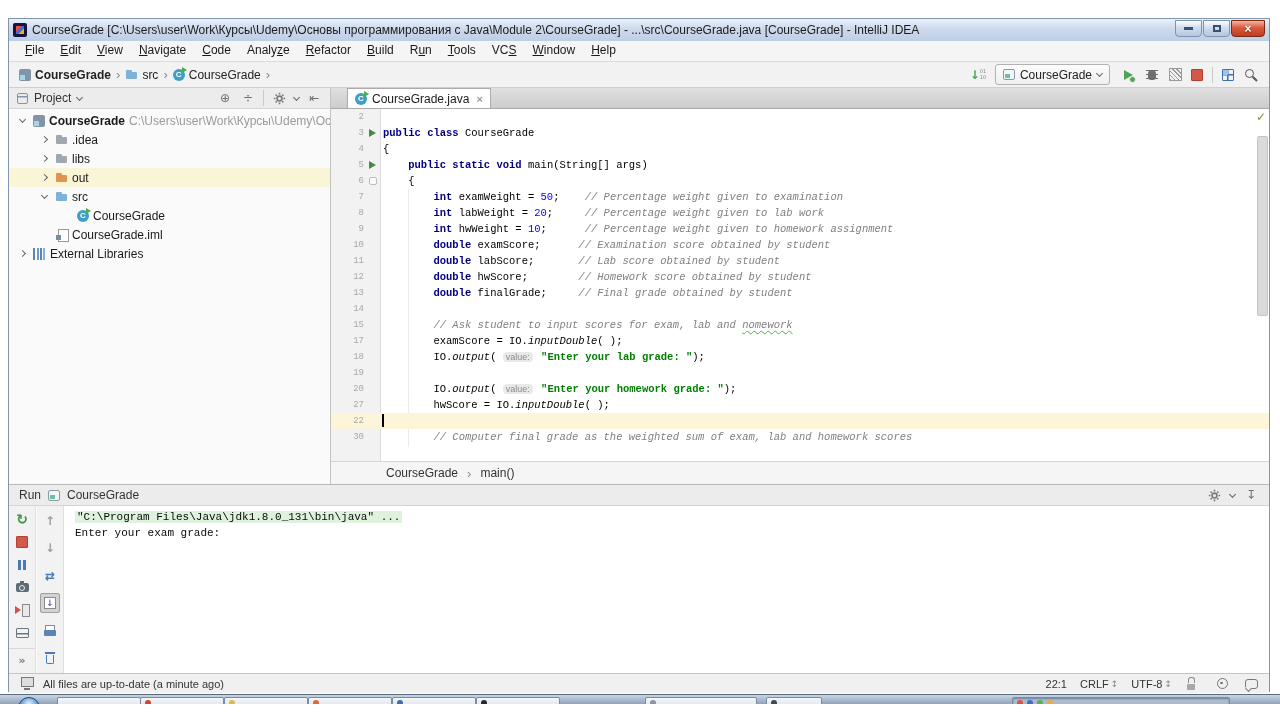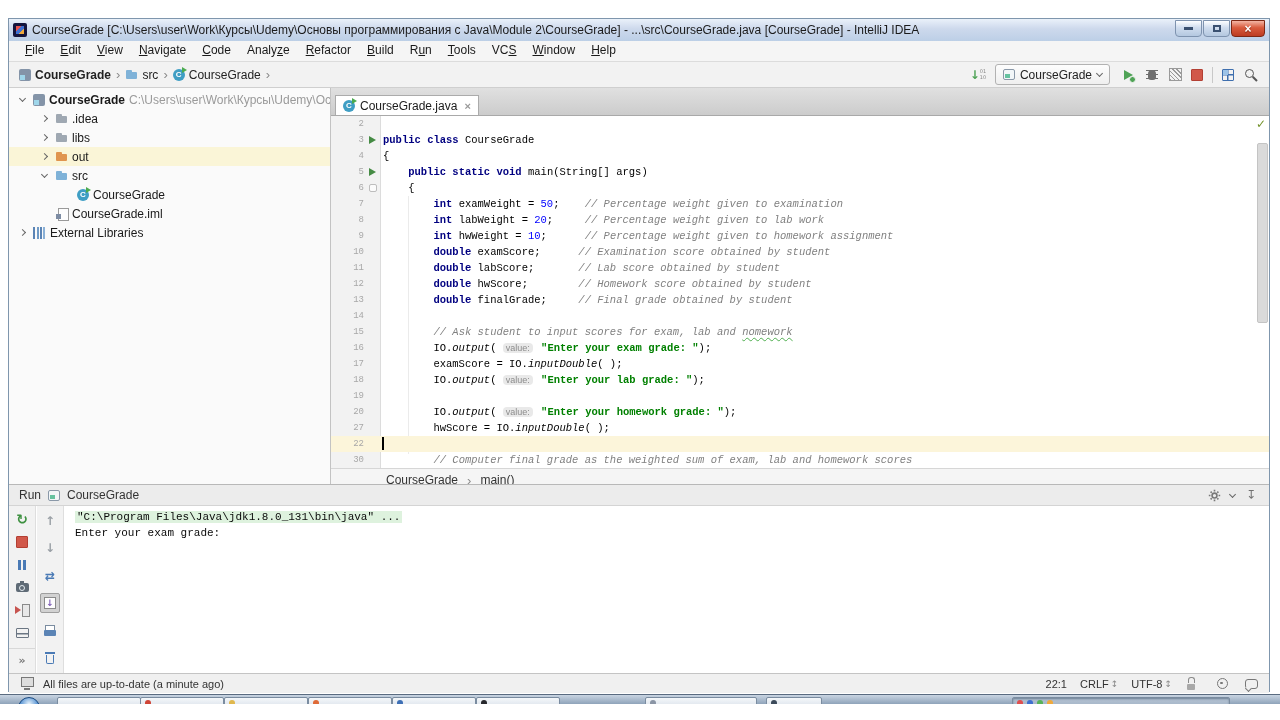--- a/index.html
+++ b/index.html
@@ -119,21 +119,21 @@
   .pp-right{margin-left:auto;display:flex;align-items:center;gap:7px}
   .pp-tree{padding-top:2px;overflow:hidden;white-space:nowrap}
   .tree-row{display:flex;align-items:center;height:19px;font-size:12px;color:#1a1a1a;gap:4px}
   .tree-row.sel{background:#faf5d7}
   .chev-slot{width:14px;display:inline-flex;justify-content:center;flex:none}
   .tree-label.b{font-weight:bold}
   .tree-path{color:#9a9a9a}
 
   
   .editor{position:absolute;left:322px;top:69px;right:0;height:396px;background:#fff}
-  .tabbar{height:28px;background:linear-gradient(#e0e0e0,#cccccc);border-bottom:1px solid #a9a9a9;display:flex;align-items:flex-end;padding-left:4px}
+  .tabbar{height:21px;background:linear-gradient(#e0e0e0,#cccccc);border-bottom:1px solid #a9a9a9;display:flex;align-items:flex-end;padding-left:16px}
   .tab{display:flex;align-items:center;gap:5px;height:20px;padding:0 7px;background:#ffffff;
     border:1px solid #ababab;border-bottom:none;font-size:12px;color:#1a1a1a}
   .tab-x{color:#999;font-size:11px;font-weight:bold;margin-left:2px}
   .ed-body{position:relative;height:352px;overflow:hidden;background:#fff}
   .gutter-bg{position:absolute;left:0;top:0;bottom:0;width:50px;background:#f2f2f2;border-right:1px solid #dcdcdc}
   .guide{position:absolute;left:77px;top:80px;height:258px;width:1px;background:#ebebeb}
   .code-row{position:relative;display:flex;height:16px;line-height:16px;
     font-family:"Liberation Mono",monospace;font-size:10.5px;color:#000}
   .code-row.caret-line{background:#fcf5da}
   .gut{width:50px;flex:none;display:flex;align-items:center;justify-content:flex-end;gap:3px;padding-right:3px}
@@ -257,20 +257,38 @@
         <span class="ic ic-debug"></span>
         <span class="ic ic-cov"></span>
         <span class="ic ic-stop"></span>
         <span class="vsep"></span>
         <span class="ic ic-grid"></span>
         <span class="ic ic-search"></span>
       </div>
     </div>
 
     <div class="project-panel">
+      <div class="pp-header">
+        <span class="ic small ic-pw"></span>
+        <span>Project</span>
+        <span class="chev down"></span>
+        <span class="pp-right">
+          <span class="ic">⊕</span>
+          <span class="ic">÷</span>
+          <span class="vsep"></span>
+          <span class="ic">
+              <svg class="gear-svg" width="13" height="13" viewBox="0 0 16 16">
+                <circle cx="8" cy="8" r="3" fill="none" stroke="#787878" stroke-width="2"></circle>
+                <path stroke="#787878" stroke-width="2" d="M8 1v2M8 13v2M1 8h2M13 8h2M3.2 3.2l1.4 1.4M11.4 11.4l1.4 1.4M12.8 3.2l-1.4 1.4M4.6 11.4l-1.4 1.4"></path>
+              </svg>
+            </span>
+          <span class="chev down"></span>
+          <span class="ic">⇤</span>
+        </span>
+      </div>
       <div class="pp-tree">
           <div class="tree-row" style="padding-left: 6px;">
             <span class="chev-slot">
               <span class="chev down"></span>
             </span>
             <span class="ic small ic-project"></span>
             <span class="tree-label b">CourseGrade</span>
             <span class="tree-path">C:\Users\user\Work\Курсы\Udemy\Осно</span>
           </div>
           <div class="tree-row" style="padding-left: 28px;">
@@ -429,27 +447,20 @@
                 <span class="gslot"></span>
               </span>
               <span class="cline"></span>
             </div>
             <div class="code-row">
               <span class="gut">
                 <span class="lnum">15</span>
                 <span class="gslot"></span>
               </span>
               <span class="cline"><span class="tk-p">        </span><span class="tk-c">// Ask student to input scores for exam, lab and </span><span class="tk-e">nomework</span></span>
-            </div>
-            <div class="code-row">
-              <span class="gut">
-                <span class="lnum">16</span>
-                <span class="gslot"></span>
-              </span>
-              <span class="cline"><span class="tk-p">        IO.</span><span class="tk-m">output</span><span class="tk-p">( </span><span class="tk-h">value:</span><span class="tk-p"> </span><span class="tk-s">"Enter your exam grade: "</span><span class="tk-p">);</span></span>
             </div>
             <div class="code-row">
               <span class="gut">
                 <span class="lnum">17</span>
                 <span class="gslot"></span>
               </span>
               <span class="cline"><span class="tk-p">        examScore = IO.</span><span class="tk-m">inputDouble</span><span class="tk-p">( );</span></span>
             </div>
             <div class="code-row">
               <span class="gut">

